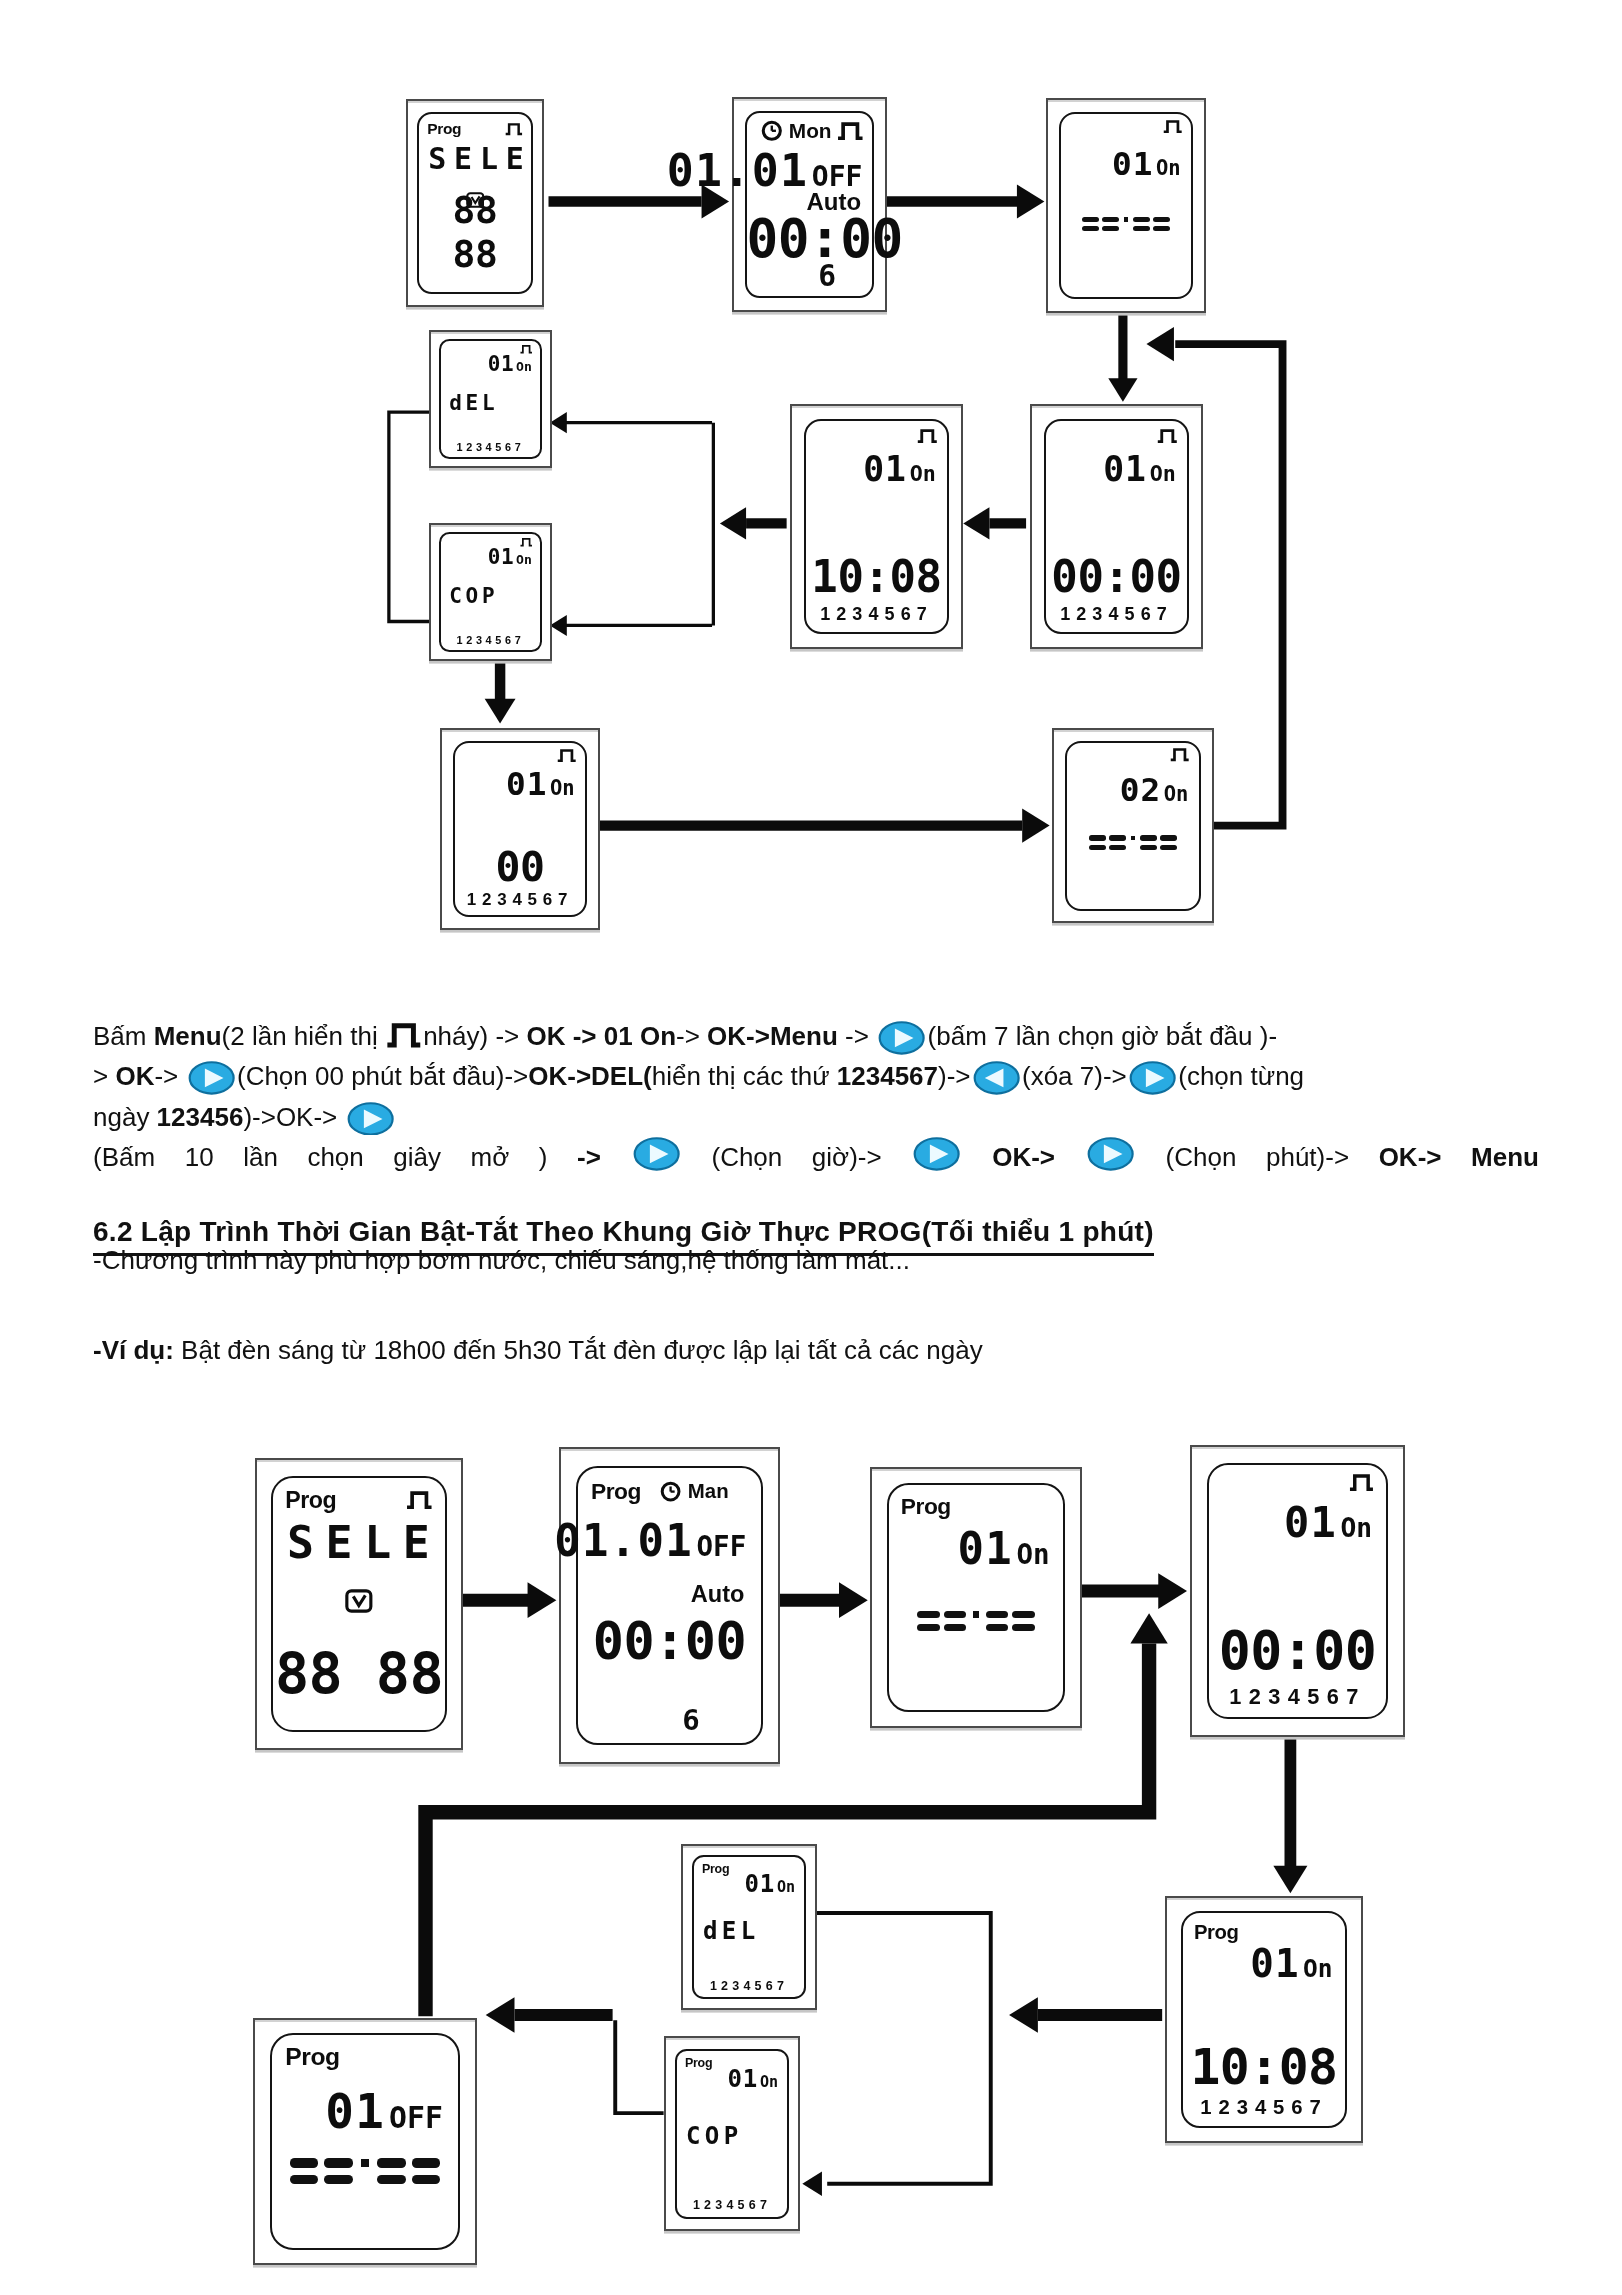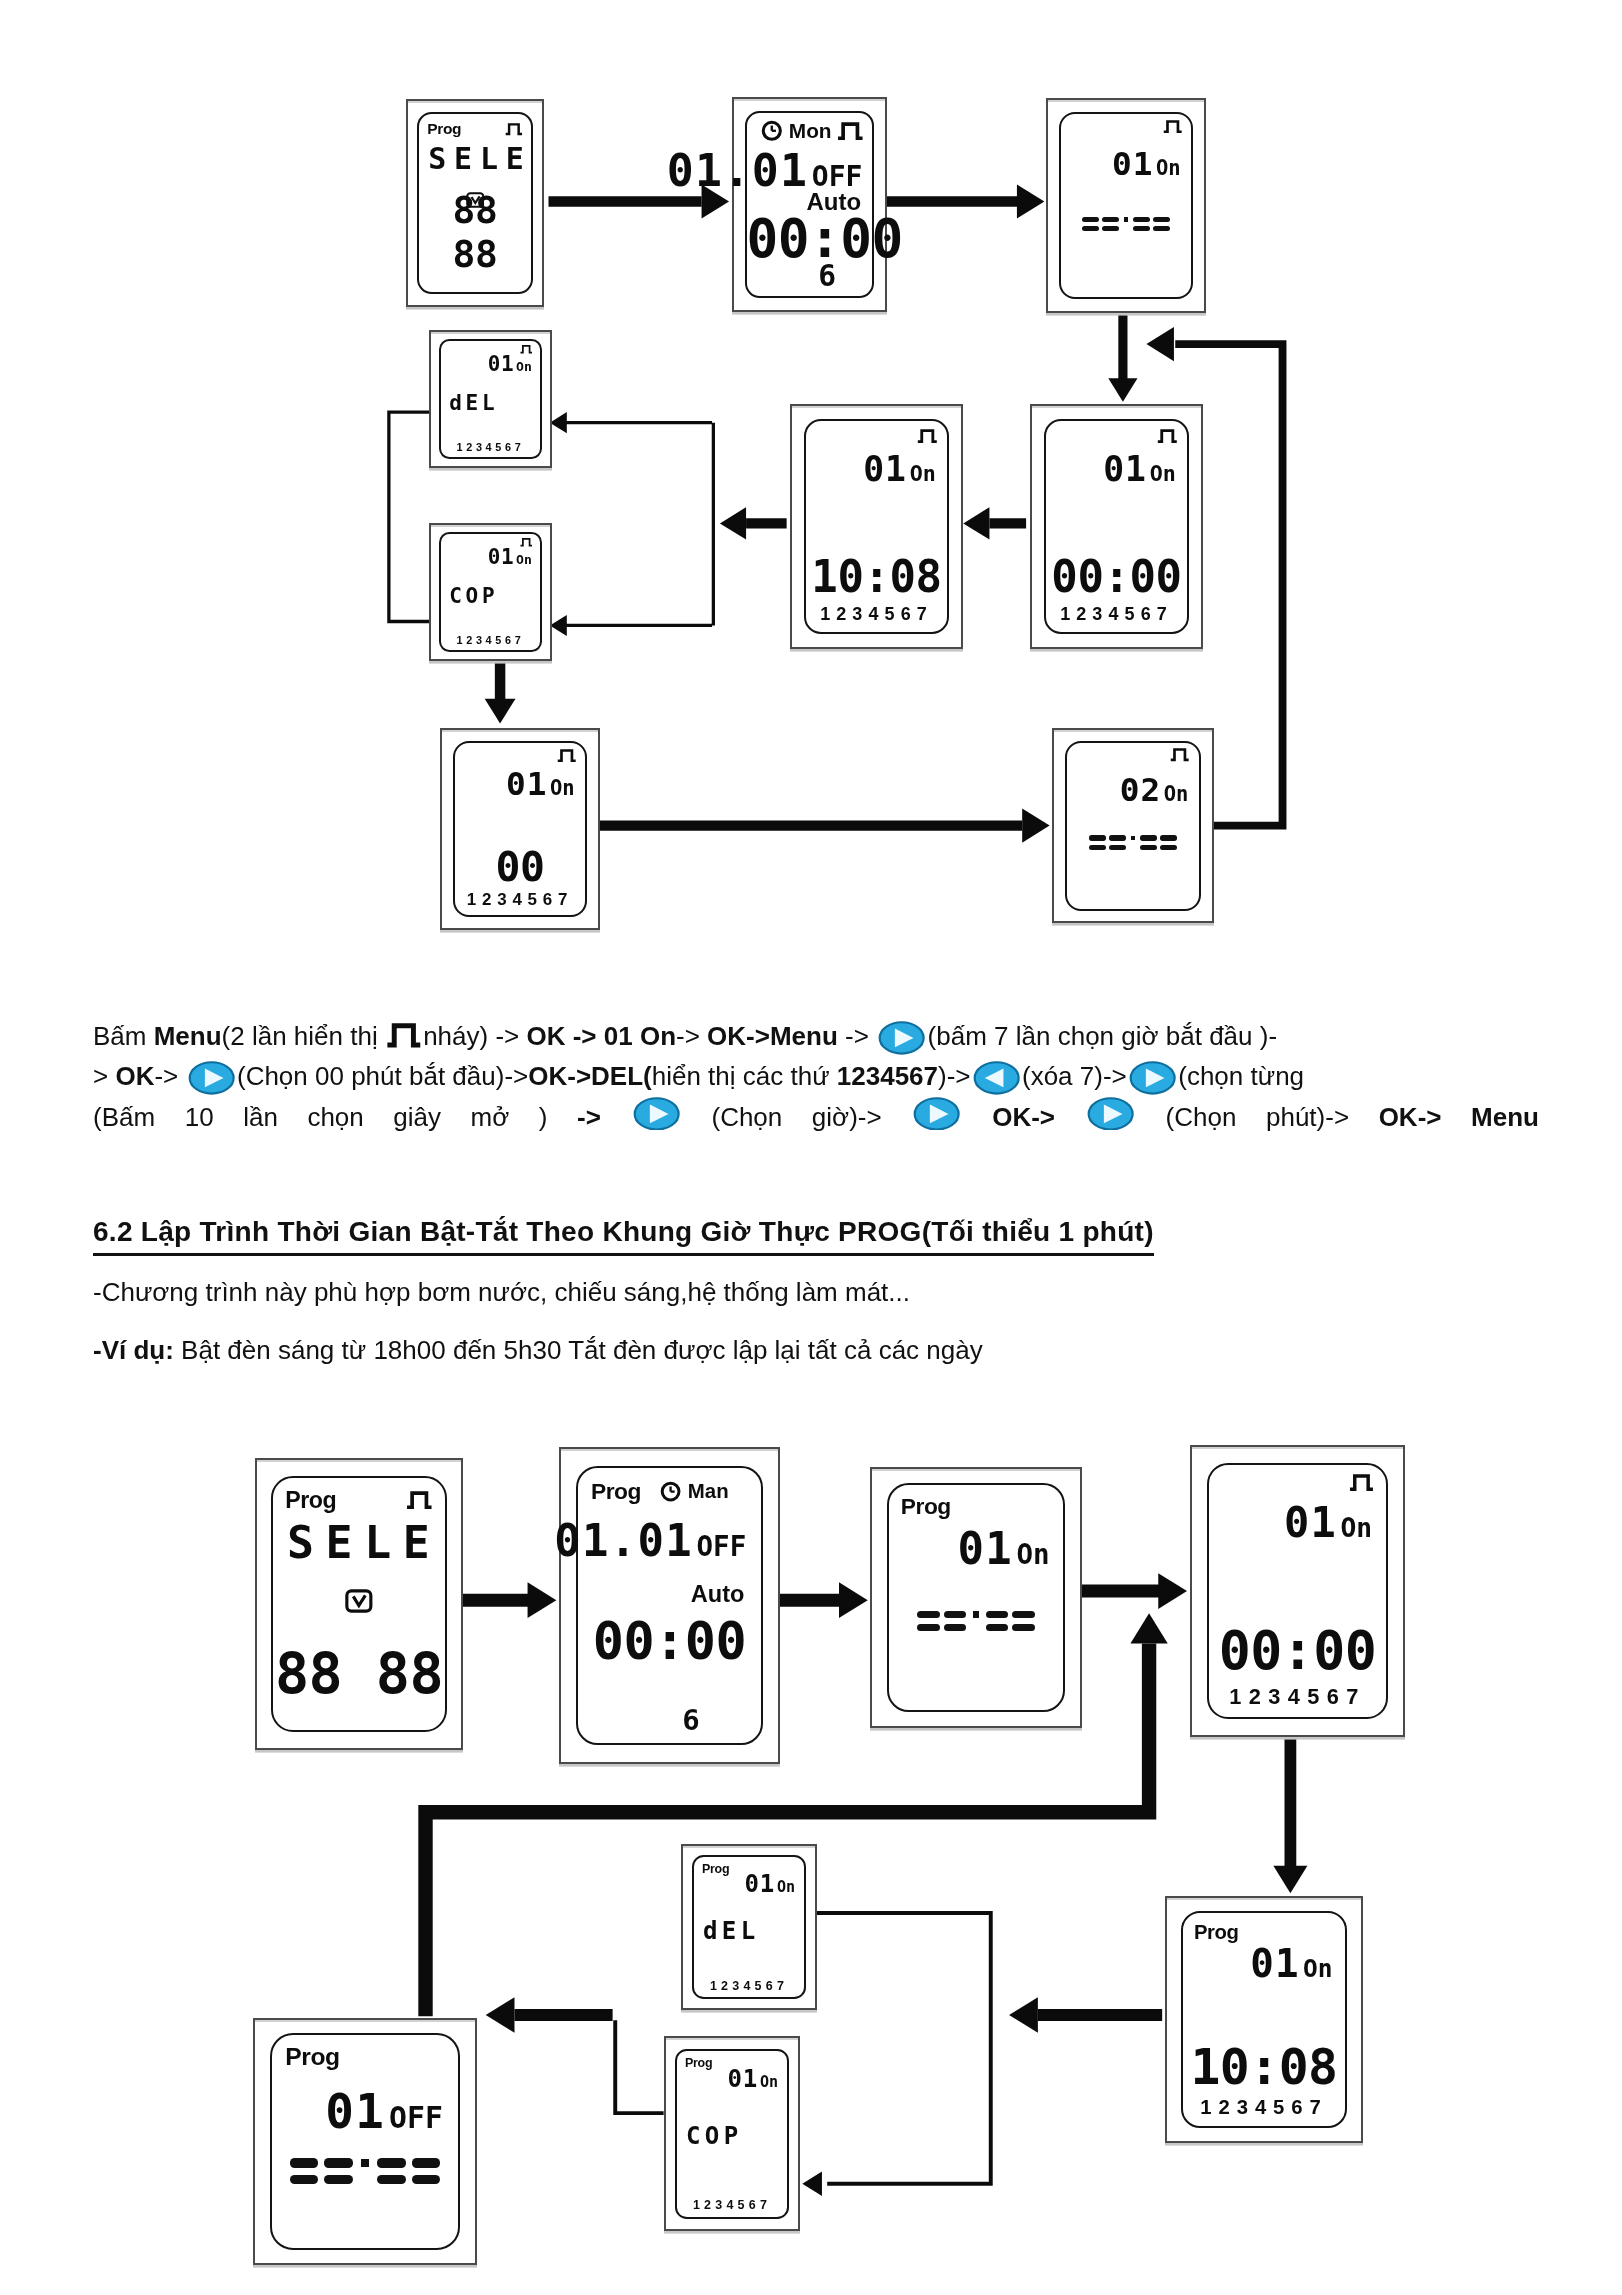--- a/index.html
+++ b/index.html
@@ -502,20 +502,24 @@
     <div class="ln"><span>&gt; </span><b>OK</b><span>-&gt; </span><span class="icn playicn"><svg viewBox="0 0 56 40" style="height: 1.3em; width: auto;">
           <ellipse cx="28" cy="20" rx="26" ry="18.5" fill="#29abe2" stroke="#0e6f9e" stroke-width="2.6"></ellipse>
           <polygon points="20,9 42,20 20,31" fill="#ecfaff"></polygon>
         </svg></span><span>(Chọn 00 phút bắt đầu)-&gt;</span><b>OK-&gt;DEL(</b><span>hiển thị các thứ </span><b>1234567</b><span>)-&gt;</span><span class="icn playicn"><svg viewBox="0 0 56 40" style="height: 1.3em; width: auto;">
           <ellipse cx="28" cy="20" rx="26" ry="18.5" fill="#29abe2" stroke="#0e6f9e" stroke-width="2.6"></ellipse>
           <polygon points="36,9 14,20 36,31" fill="#ecfaff"></polygon>
         </svg></span><span>(xóa 7)-&gt;</span><span class="icn playicn"><svg viewBox="0 0 56 40" style="height: 1.3em; width: auto;">
           <ellipse cx="28" cy="20" rx="26" ry="18.5" fill="#29abe2" stroke="#0e6f9e" stroke-width="2.6"></ellipse>
           <polygon points="20,9 42,20 20,31" fill="#ecfaff"></polygon>
         </svg></span><span>(chọn từng</span></div>
+    <div class="ln"><span>ngày </span><b>123456</b><span>)-&gt;OK-&gt; </span><span class="icn playicn"><svg viewBox="0 0 56 40" style="height: 1.3em; width: auto;">
+          <ellipse cx="28" cy="20" rx="26" ry="18.5" fill="#29abe2" stroke="#0e6f9e" stroke-width="2.6"></ellipse>
+          <polygon points="20,9 42,20 20,31" fill="#ecfaff"></polygon>
+        </svg></span></div>
     <div class="ln justified">
       <span>(Bấm</span>
       <span>10</span>
       <span>lần</span>
       <span>chọn</span>
       <span>giây</span>
       <span>mở</span>
       <span>)</span>
       <b>-&gt;</b>
       <span class="icn playicn"><svg viewBox="0 0 56 40" style="height: 1.3em; width: auto;">
@@ -535,15 +539,15 @@
         </svg></span>
       <span>(Chọn</span>
       <span>phút)-&gt;</span>
       <b>OK-&gt;</b>
       <b>Menu</b>
     </div>
   </div>
 
 <div class="sec-heading">6.2 Lập Trình Thời  Gian Bật-Tắt Theo Khung Giờ Thực PROG(Tối thiểu 1 phút)</div>
 
-<p class="para" style="top:1277px;margin:0;">-Chương trình này phù hợp bơm nước, chiếu sáng,hệ thống làm mát...</p>
+<p class="para" style="top:1245px;margin:0;">-Chương trình này phù hợp bơm nước, chiếu sáng,hệ thống làm mát...</p>
 <p class="para" style="top:1335px;margin:0;"><b>-Ví dụ:</b><span> Bật đèn sáng từ 18h00 đến 5h30 Tắt đèn được lập lại tất cả các ngày</span></p>
 
 
 </body></html>

